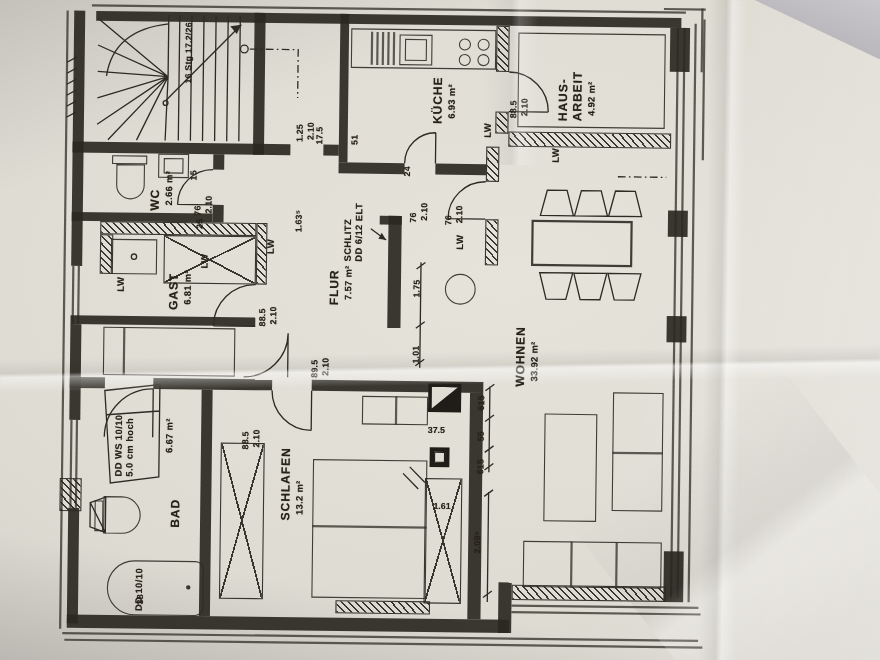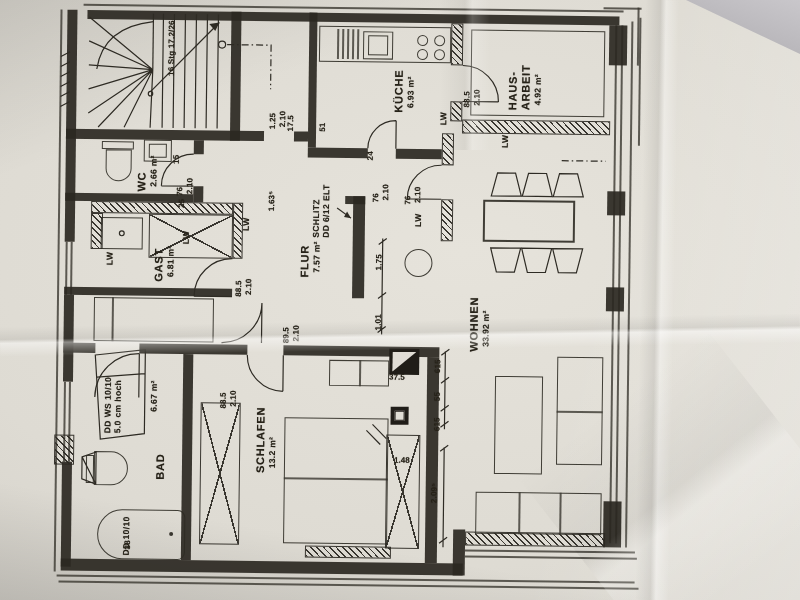--- a/index.html
+++ b/index.html
@@ -325,22 +325,22 @@
     </div>
   <div class="rot dim" style="left:284px;top:132px">
       <div>17.5</div>
     </div>
   <div class="rot dim" style="left:170px;top:166px">
       <div>15</div>
     </div>
   <div class="rot dim" style="left:176px;top:210px">
       <div>25</div>
     </div>
-  <div class="dimh" style="left:390px;top:372px">37.5</div>
-  <div class="dimh" style="left:396px;top:455px">1.48</div>
+  <div class="dimh" style="left:390px;top:386px">37.5</div>
+  <div class="dimh" style="left:396px;top:455px">1.61</div>
 
 </div>
 
 <div class="crease" style="left:0;top:320px;width:800px;height:30px;transform:rotate(-1deg);
   background:linear-gradient(to bottom,rgba(0,0,0,0),rgba(0,0,0,.07) 42%,rgba(255,255,255,.45) 55%,rgba(0,0,0,0))"></div>
 <div class="crease" style="left:640px;top:0;width:34px;height:600px;transform:rotate(1deg);
   background:linear-gradient(to right,rgba(0,0,0,0),rgba(0,0,0,.08) 45%,rgba(255,255,255,.35) 62%,rgba(0,0,0,0))"></div>
 <div class="crease" style="left:440px;top:0;width:50px;height:150px;
   background:linear-gradient(to right,rgba(0,0,0,0),rgba(0,0,0,.05) 50%,rgba(255,255,255,.2) 65%,rgba(0,0,0,0))"></div>
 <div class="crease" style="left:560px;top:380px;width:240px;height:220px;transform:rotate(-38deg);

